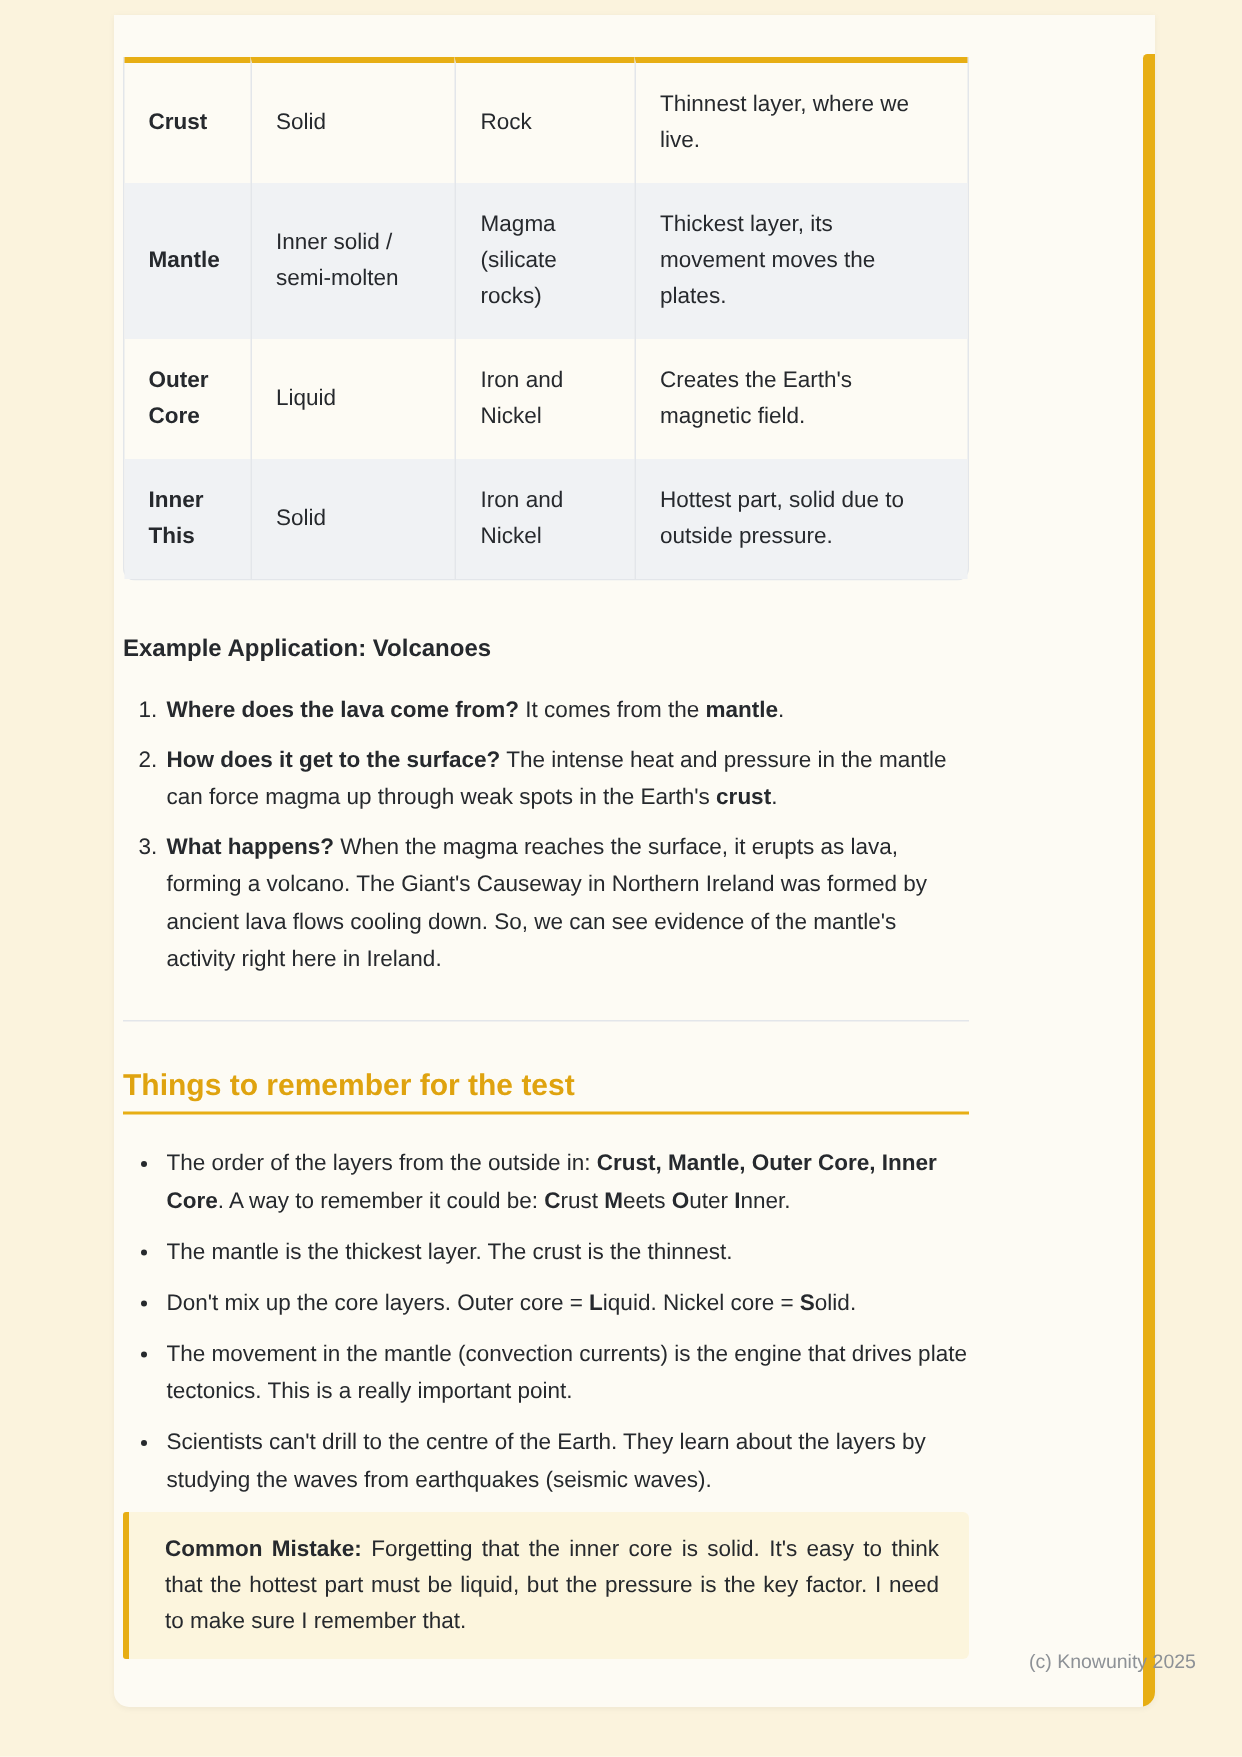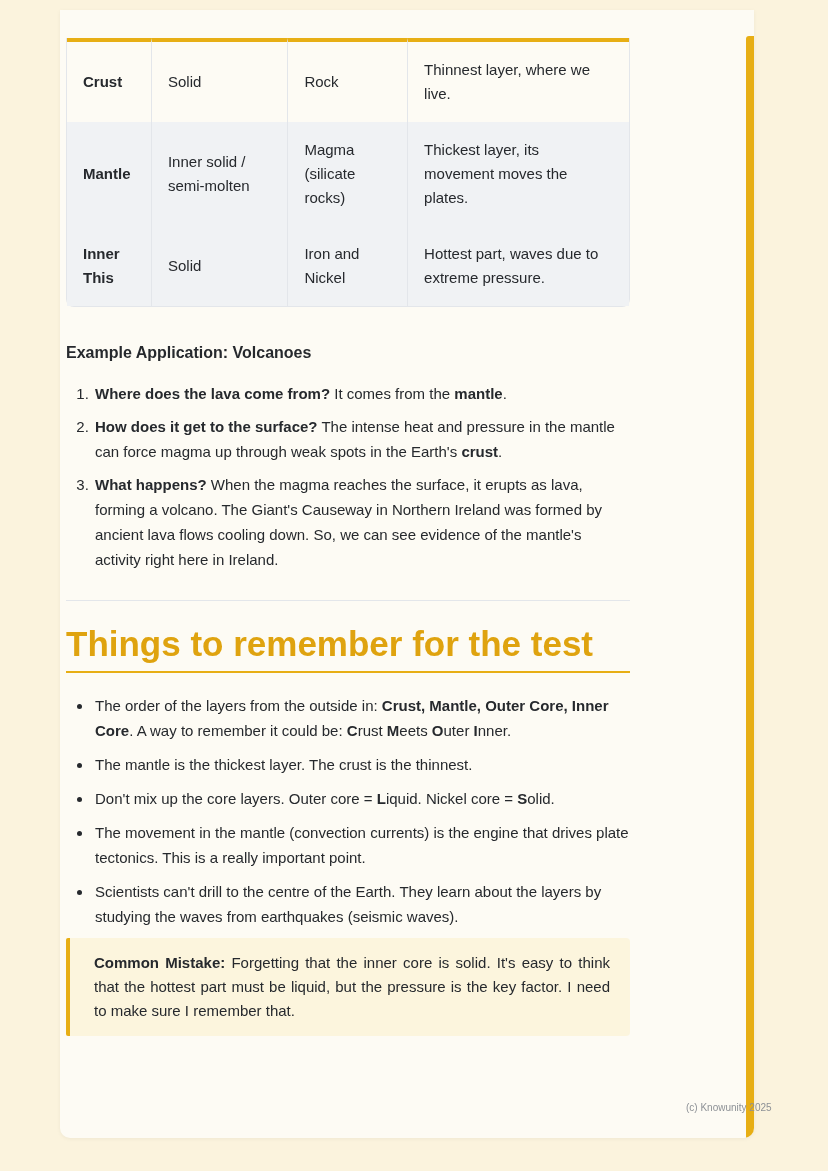--- a/index.html
+++ b/index.html
@@ -14,21 +14,21 @@
     --muted:#8d9196;
   }
   *{box-sizing:border-box;}
   body{margin:0;background:var(--page_bg);}
   .canvas{
     position:relative;width:828px;height:1171px;overflow:hidden;
     background:var(--page_bg);
     font-family:"Liberation Sans",sans-serif;color:var(--text);
   }
   .card{
-    position:absolute;left:60px;top:10px;width:694px;height:1128px;
+    position:absolute;left:76px;top:10px;width:694px;height:1128px;
     background:var(--card_bg);border-radius:0 0 10px 10px;
     box-shadow:0 1px 4px rgba(0,0,0,0.05);overflow:hidden;
   }
   .accent-bar{
     position:absolute;top:26px;right:0;bottom:0;width:8px;
     background:var(--accent);border-radius:3px 0 0 0;
   }
   .content{
     position:absolute;left:6px;top:0;width:564px;
     font-size:15px;line-height:25px;
@@ -50,37 +50,37 @@
   .layers-table tr:first-child td{border-top:4px solid var(--accent);}
   .layers-table tr.even td{background:var(--row_alt_bg);}
   .layers-table td.layer-cell{font-weight:700;}
   
   .example-heading{margin:36px 0 11px;font-size:16px;line-height:20px;font-weight:700;}
   ol.example-list{margin:18px 0 0;padding-left:27px;}
   ol.example-list li{padding-left:2px;margin-bottom:8px;}
   hr.divider{border:0;border-top:1px solid var(--border);margin:28px 0 0;}
   
   h1.section-heading{
-    margin:26px 0 0;font-size:35px;line-height:34px;font-weight:700;
-    color:var(--accent_heading);padding-bottom:10px;
+    margin:26px 0 0;font-size:20px;line-height:34px;font-weight:700;
+    color:var(--accent_heading);
     border-bottom:2px solid var(--accent);
   }
   ul.reminder-list{margin:20px 0 0;padding-left:27px;}
   ul.reminder-list li{padding-left:2px;margin-bottom:9px;}
   
   .callout{
     margin-top:4px;background:var(--callout_bg);
     border-left:4px solid var(--accent);border-radius:2px 4px 4px 2px;
     padding:13px 20px 13px 24px;
   }
   .callout p{margin:0;text-align:justify;line-height:24px;font-size:15px;}
   b{font-weight:700;}
   .watermark{
     position:absolute;left:686px;top:1102px;z-index:3;
-    font-size:10px;line-height:12px;color:var(--muted);
+    font-size:13px;line-height:12px;color:var(--muted);
   }
 </style>
 </head>
 <body>
 
 <div class="canvas">
   <div class="card">
     <div class="content">
 
       <table class="layers-table">
@@ -96,25 +96,31 @@
             <td>Solid</td>
             <td>Rock</td>
             <td>Thinnest layer, where we live.</td>
           </tr>
           <tr class="even">
             <td class="layer-cell">Mantle</td>
             <td>Inner solid / semi-molten</td>
             <td>Magma (silicate rocks)</td>
             <td>Thickest layer, its movement moves the plates.</td>
           </tr>
+          <tr class="odd">
+            <td class="layer-cell">Outer Core</td>
+            <td>Liquid</td>
+            <td>Iron and Nickel</td>
+            <td>Creates the Earth's magnetic field.</td>
+          </tr>
           <tr class="even">
             <td class="layer-cell">Inner This</td>
             <td>Solid</td>
             <td>Iron and Nickel</td>
-            <td>Hottest part, waves due to extreme pressure.</td>
+            <td>Hottest part, solid due to outside pressure.</td>
           </tr>
         </tbody>
       </table>
 
       <h3 class="example-heading">Example Application: Volcanoes</h3>
 
       <ol class="example-list">
         <li><b>Where does the lava come from?</b><span> It comes from the </span><b>mantle</b><span>.</span></li>
         <li><b>How does it get to the surface?</b><span> The intense heat and pressure in the mantle can force magma up through weak spots in the Earth's </span><b>crust</b><span>.</span></li>
         <li><b>What happens?</b><span> When the magma reaches the surface, it erupts as lava, forming a volcano. The Giant's Causeway in Northern Ireland was formed by ancient lava flows cooling down. So, we can see evidence of the mantle's activity right here in Ireland.</span></li>

